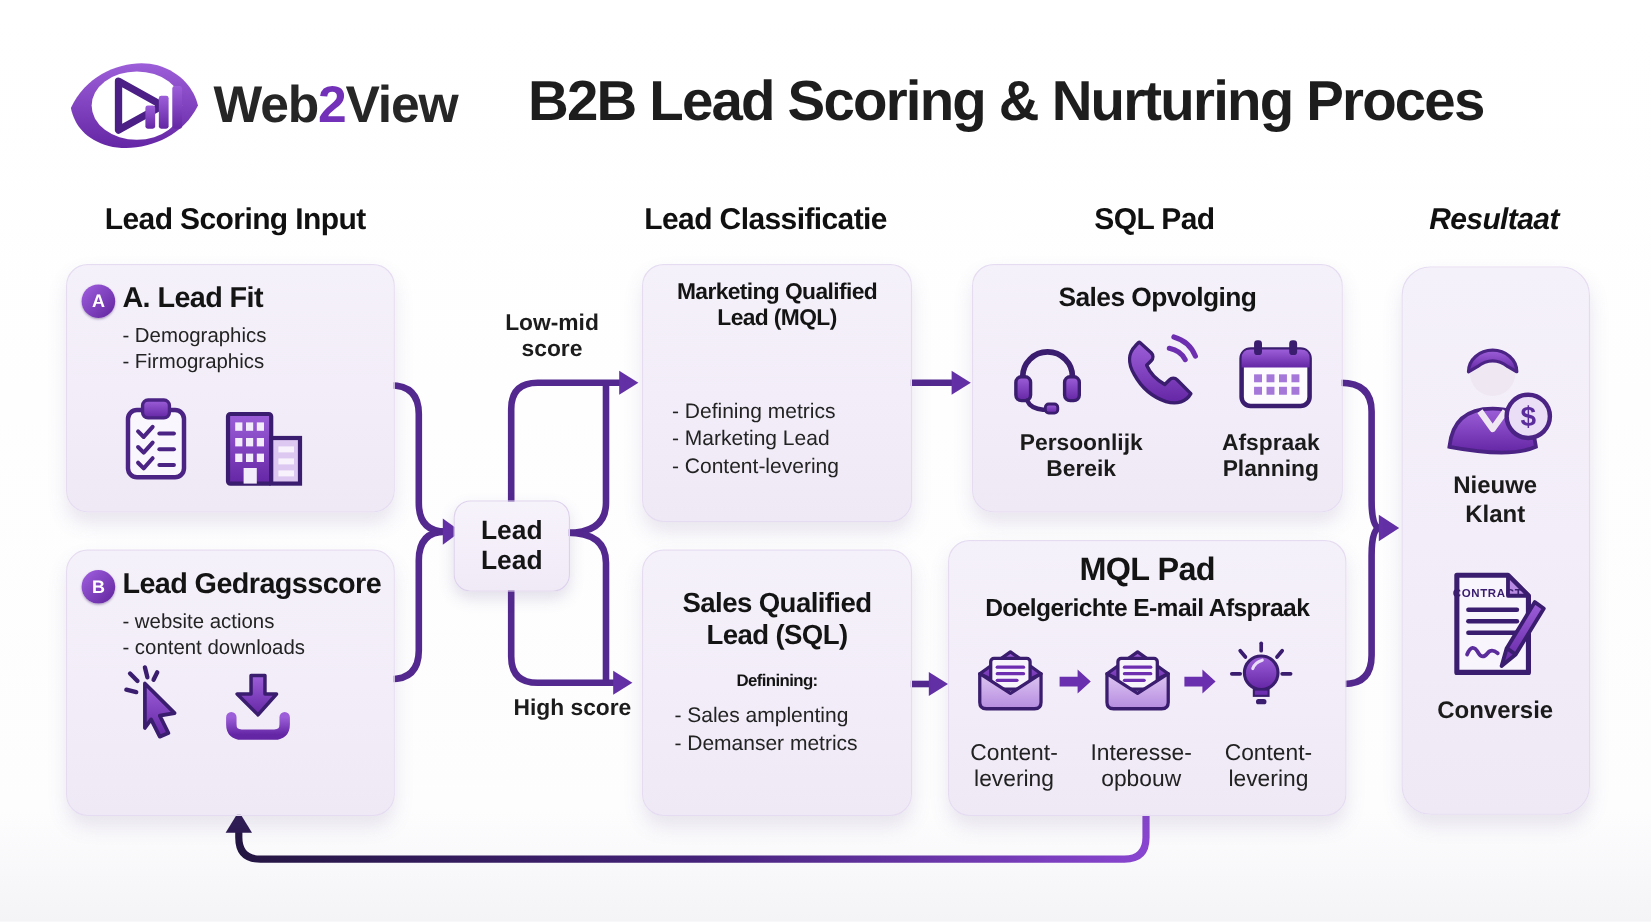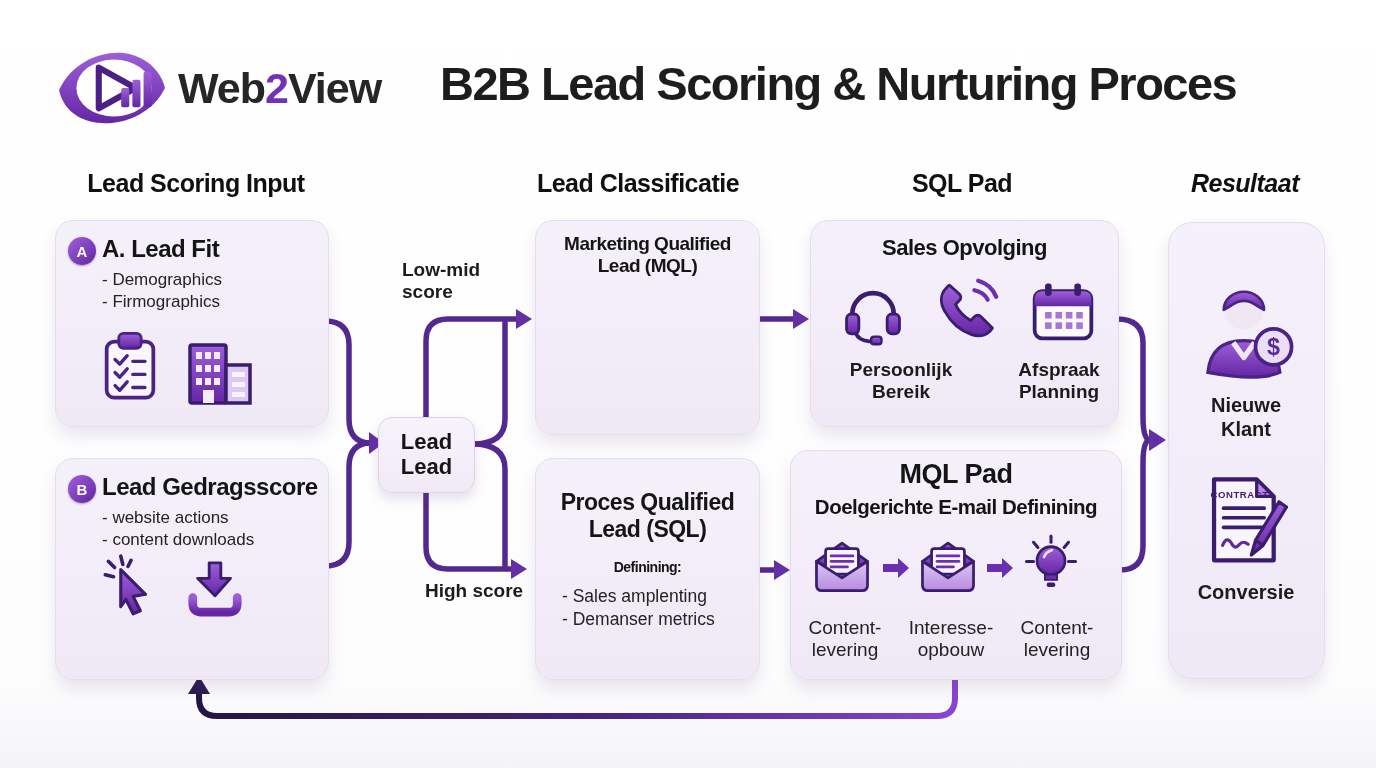--- a/index.html
+++ b/index.html
@@ -34,21 +34,21 @@
   .center-title{position:absolute;left:0;width:100%;text-align:center;font-weight:bold;color:#141414;letter-spacing:-0.5px;}
   .icon{position:absolute;}
   .lbl{position:absolute;text-align:center;color:#1b1b1b;}
 
   
   .lead-score{position:absolute;left:378px;top:417px;width:95px;height:74px;border-radius:14px;
     background:linear-gradient(180deg,#f7f3fb,#f0eaf7);border:1px solid #ddd2ec;
     box-shadow:0 6px 12px rgba(90,70,130,.16);display:flex;align-items:center;justify-content:center;
     font-size:22px;font-weight:bold;color:#151515;text-align:center;line-height:1.12;z-index:3;}
 
-  .edge-label{position:absolute;text-align:left;font-size:19px;font-weight:bold;color:#1c1c1c;line-height:1.18;z-index:3;}
+  .edge-label{position:absolute;text-align:center;font-size:19px;font-weight:bold;color:#1c1c1c;line-height:1.18;z-index:3;}
 </style>
 </head>
 <body>
 
 <div class="canvas">
 
   <svg class="connectors" width="1376" height="768" viewBox="0 0 1376 768">
     <defs>
       <linearGradient id="fbg" gradientUnits="userSpaceOnUse" x1="199" y1="0" x2="961" y2="0">
         <stop offset="0" stop-color="#241643"></stop>
@@ -177,24 +177,29 @@
       </svg>
     </div>
 
     <div class="lead-score">Lead Lead</div>
 
     <div class="edge-label" style="left:402px;top:259px;width:116px;">Low-mid score</div>
     <div class="edge-label" style="left:425px;top:580px;width:104px;">High score</div>
 
     <div class="box" style="left:535px;top:220px;width:223px;height:213px;">
       <div class="center-title" style="top:12px;font-size:19px;line-height:1.18;padding:0 14px;box-sizing:border-box;text-align:center;">Marketing Qualified Lead (MQL)</div>
+      <div class="items" style="left:24px;top:110px;font-size:17.5px;">
+        <div>- Defining metrics</div>
+        <div>- Marketing Lead</div>
+        <div>- Content-levering</div>
+      </div>
     </div>
 
     <div class="box" style="left:535px;top:458px;width:223px;height:220px;">
-      <div class="center-title" style="top:30px;font-size:23px;line-height:1.18;padding:0 12px;box-sizing:border-box;">Proces Qualified Lead (SQL)</div>
+      <div class="center-title" style="top:30px;font-size:23px;line-height:1.18;padding:0 12px;box-sizing:border-box;">Sales Qualified Lead (SQL)</div>
       <div class="center-title" style="top:100px;font-size:14px;">Definining:</div>
       <div class="items" style="left:26px;top:126px;font-size:17.5px;">
         <div>- Sales amplenting</div>
         <div>- Demanser metrics</div>
       </div>
     </div>
 
     <div class="box" style="left:810px;top:220px;width:307px;height:205px;">
       <div class="center-title" style="top:14px;font-size:22px;">Sales Opvolging</div>
       <svg class="icon" style="left:28px;top:60px;" width="68" height="66" viewBox="0 0 72 68">
@@ -224,21 +229,21 @@
             <rect x="39" y="45" width="7" height="7"></rect>
             <rect x="50" y="45" width="7" height="7"></rect>
         </g>
       </svg>
       <div class="lbl" style="left:16px;top:138px;width:148px;font-size:19px;font-weight:bold;line-height:1.18;">Persoonlijk Bereik</div>
       <div class="lbl" style="left:192px;top:138px;width:112px;font-size:19px;font-weight:bold;line-height:1.18;">Afspraak Planning</div>
     </div>
 
     <div class="box" style="left:790px;top:450px;width:330px;height:228px;">
       <div class="center-title" style="top:8px;font-size:27px;">MQL Pad</div>
-      <div class="center-title" style="top:44px;font-size:20.5px;">Doelgerichte E-mail Definining</div>
+      <div class="center-title" style="top:44px;font-size:20.5px;">Doelgerichte E-mail Afspraak</div>
 
       <svg class="icon" style="left:20px;top:86px;" width="62" height="58" viewBox="0 0 68 62">
         <path d="M6 26 L34 6 L62 26 L34 40 Z" fill="url(#gp)" stroke="#3a1d6e" stroke-width="3" stroke-linejoin="round"></path>
         <rect x="16" y="12" width="36" height="28" rx="3" fill="#f8f4fc" stroke="#3a1d6e" stroke-width="3"></rect>
         <g stroke="#6d2fb0" stroke-width="3" stroke-linecap="round">
             <line x1="22" y1="20" x2="46" y2="20"></line>
             <line x1="22" y1="26" x2="46" y2="26"></line>
             <line x1="22" y1="32" x2="40" y2="32"></line>
           </g>
         <path d="M6 26 L34 44 L62 26 L62 52 q0 6 -6 6 H12 q-6 0 -6 -6 Z" fill="url(#gl)" stroke="#3a1d6e" stroke-width="3" stroke-linejoin="round"></path>

